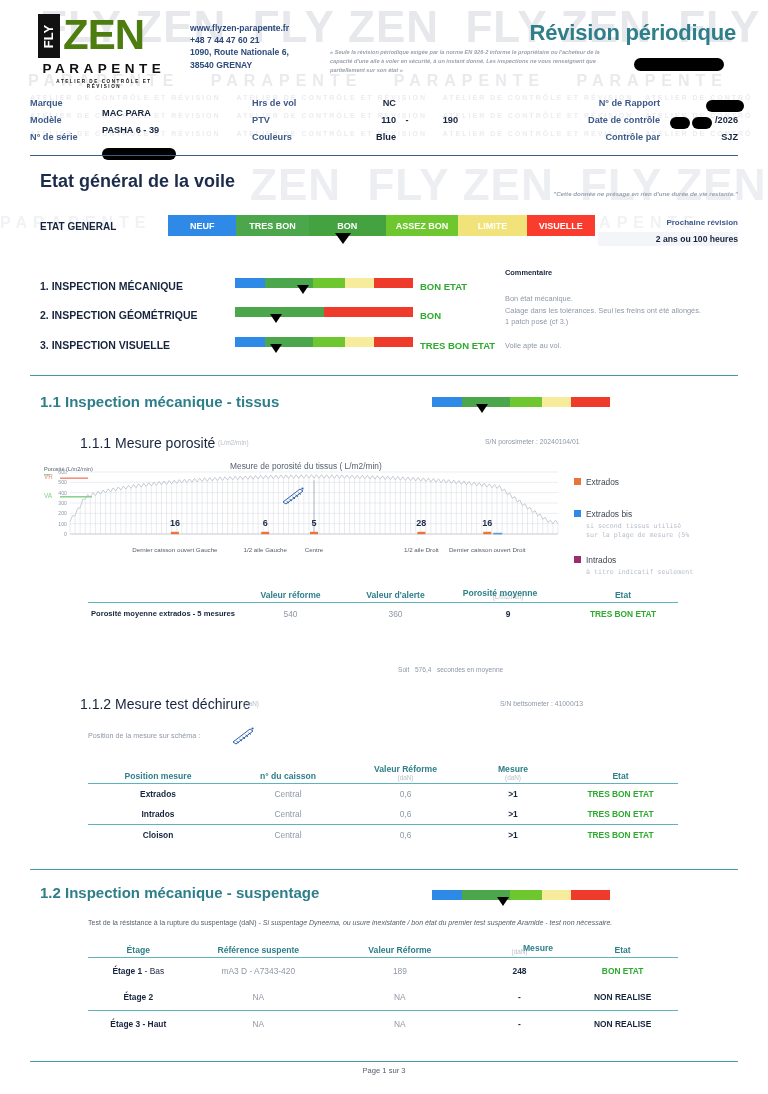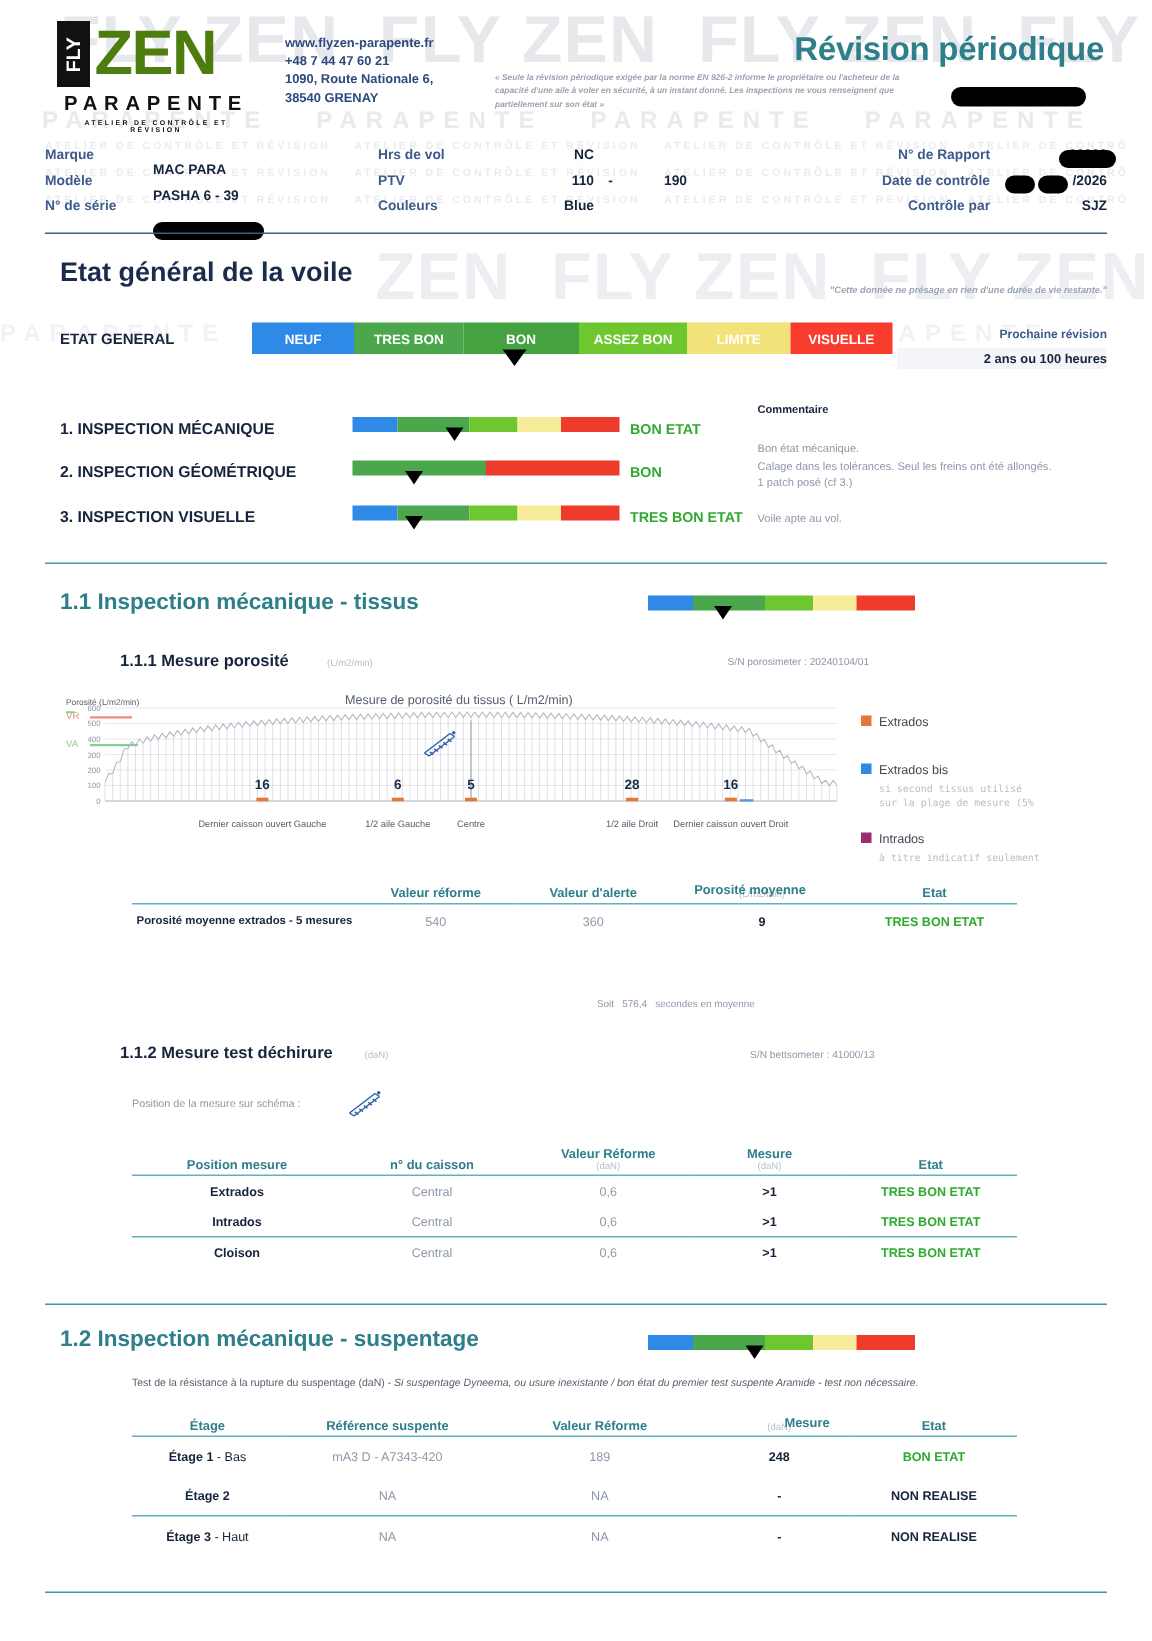--- a/index.html
+++ b/index.html
@@ -143,21 +143,21 @@
   .tbot-line  { border-top:1.6px solid #5fb3bd; }
   .t-bold { color:#16243d; font-weight:bold; }
   .t-grey { color:#8e98a8; }
   .t-grey-sm { color:#8e98a8; font-size:7px; }
   .t-green { color:#2eaa2e; font-weight:bold; font-size:9px;}
   .t-black { color:#16243d; font-weight:bold; font-size:9px;}
   .t-meas { color:#16243d; font-weight:bold; }
 
   .soit { position:absolute; color:#8e98a8; font-size:6.6px; }
   .sn   { position:absolute; color:#8e98a8; font-size:6.8px; }
-  .sub-h{ position:absolute; color:#16243d; font-weight:bold; font-size:11px;text-align:right;}
+  .sub-h{ position:absolute; color:#16243d; font-weight:normal; font-size:14px;text-align:right;}
   .sub-u{ position:absolute; color:#b9c0ca; font-size:6.4px;}
   .pos-t{ position:absolute; color:#8e98a8; font-size:7.2px;}
 
   .desc12 { position:absolute; color:#56606e; font-size:7px; }
   .desc12 i { font-style:italic; }
 
   .footer { position:absolute; left:0; right:0; top:1066px; text-align:center;
             color:#56606e; font-size:7.6px; }
 
   
@@ -625,25 +625,26 @@
           <td class="t-green">BON ETAT</td>
         </tr>
         <tr>
           <td style="padding:8px 0;"><b class="t-bold">Étage 2</b><span class="t-bold" style="font-weight:normal;"></span></td>
           <td class="t-grey">NA</td>
           <td class="t-grey">NA</td>
           <td class="t-meas">-</td>
           <td class="t-black">NON REALISE</td>
         </tr>
         <tr class="tbot-line">
-          <td style="padding:8px 0;"><b class="t-bold">Étage 3</b><span class="t-bold" style="font-weight:normal;"> - Haut</span></td>
+          <td style="padding:8px 0;"><b class="t-bold">Étage 3</b><span class="t-bold" style="font-weight:bold;"> - Haut</span></td>
           <td class="t-grey">NA</td>
           <td class="t-grey">NA</td>
           <td class="t-meas">-</td>
           <td class="t-black">NON REALISE</td>
         </tr>
       </tbody>
     </table>
   </div>
 
   <div class="rule-teal" style="top:1061px;"></div>
+  <div class="footer">Page 1 sur 3</div>
 
 </div>
 
 </body></html>

